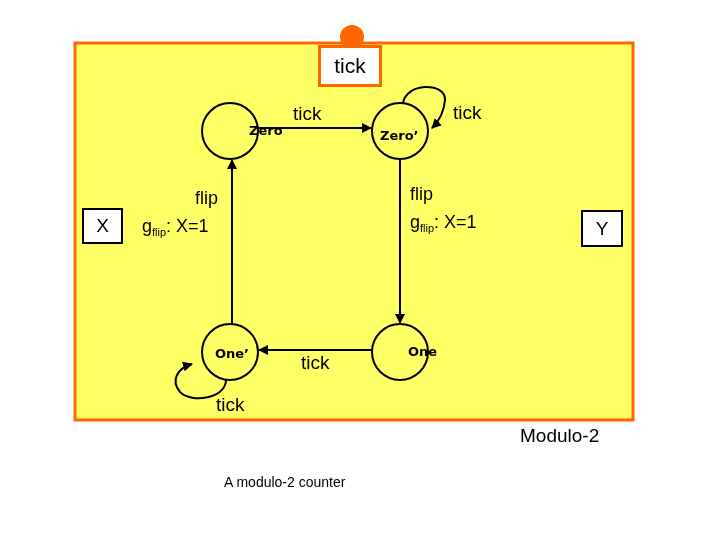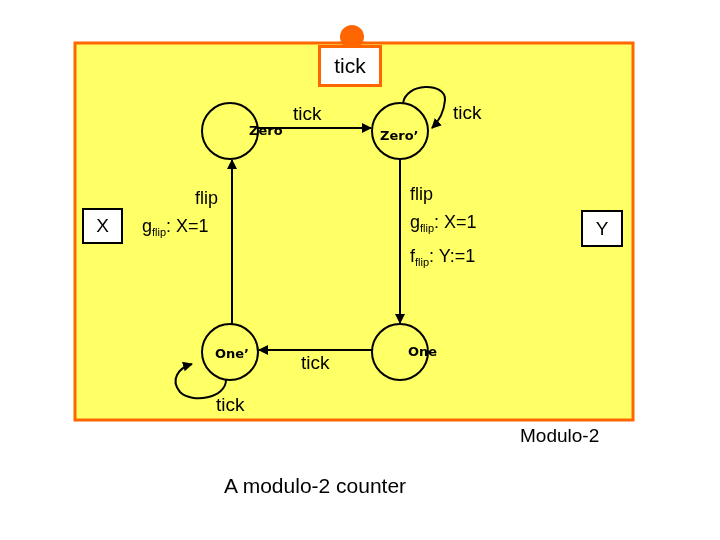--- a/index.html
+++ b/index.html
@@ -61,25 +61,24 @@
 <span class="t state" style="left:215px;top:346px;">One’</span>
 
 <span class="t lbl" style="left:293px;top:103px;">tick</span>
 <span class="t lbl" style="left:453px;top:102px;">tick</span>
 <span class="t lbl" style="left:301px;top:352px;">tick</span>
 <span class="t lbl" style="left:216px;top:394px;">tick</span>
 
 <div class="t guard" style="left:410px;top:180px;">
   <div>flip</div>
   <div><span>g</span><sub>flip</sub><span>: X=1</span></div>
-  <div><span>f</span><sub>flip</sub><span>: Y:=1</span></div>
 </div>
 
 <div class="t guard" style="left:142px;top:184px;text-align:right;width:76px;">
   <div>flip</div>
 </div>
 <div class="t guard" style="left:142px;top:212px;">
   <div><span>g</span><sub>flip</sub><span>: X=1</span></div>
 </div>
 
 <span class="t lbl" style="left:520px;top:384px;margin-top:41px;">Modulo-2</span>
 
-<span class="t" style="left:224px;top:474px;font-size:21px;">A modulo-2 counter</span>
+<span class="t" style="left:224px;top:474px;font-size:14px;">A modulo-2 counter</span>
 
 </body></html>

